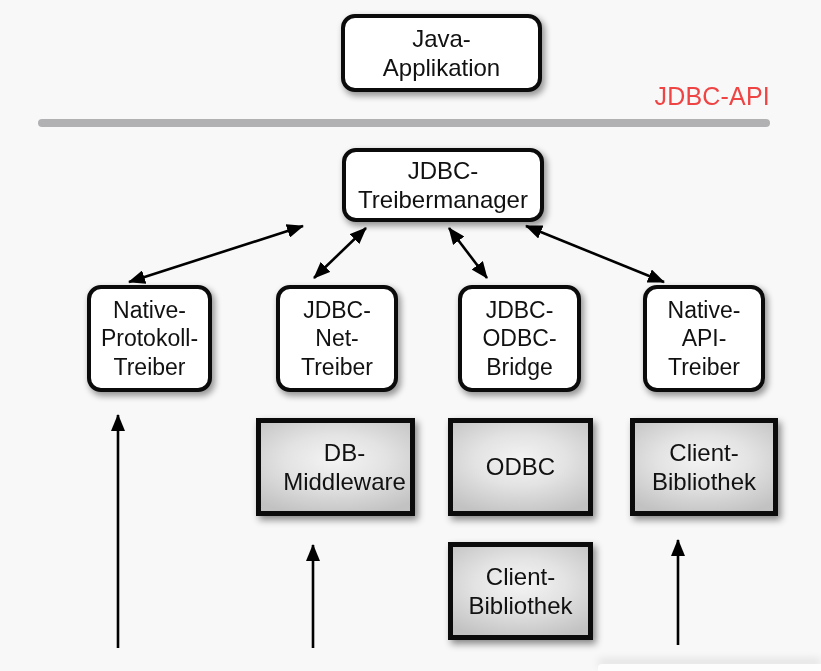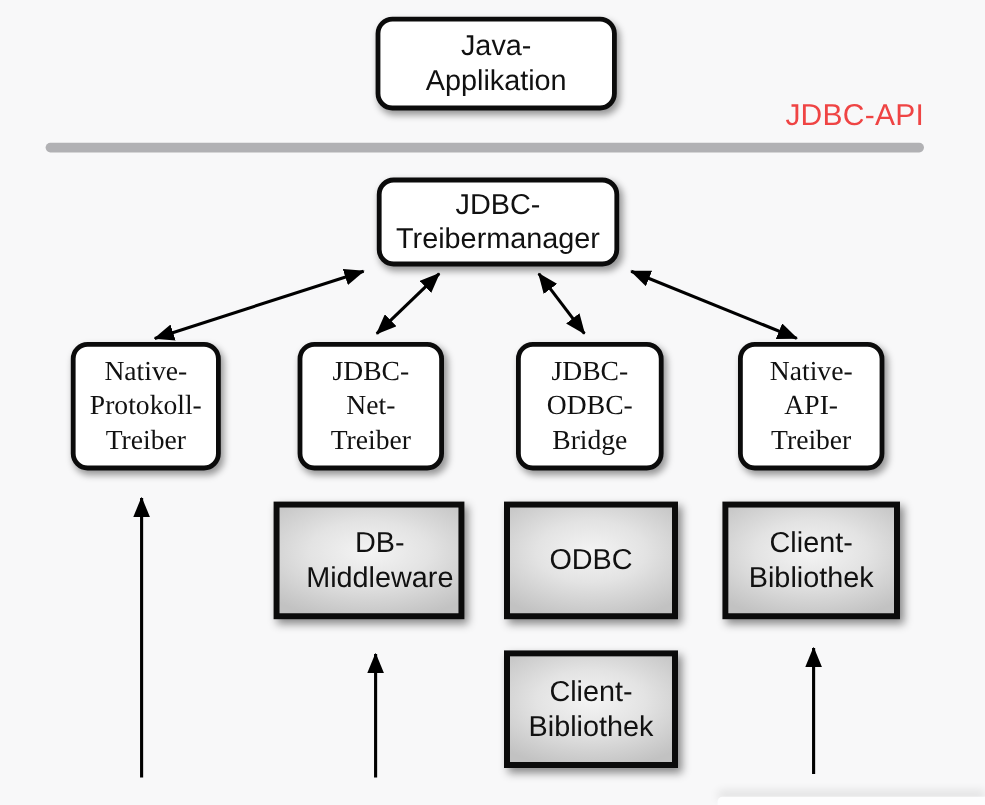--- a/index.html
+++ b/index.html
@@ -20,36 +20,37 @@
     pointer-events: none;
   }
   .node {
     position: absolute;
     display: flex; align-items: center; justify-content: center;
     text-align: center;
     white-space: pre-line;
     color: #111111;
     box-sizing: border-box;
     line-height: 1.22;
+    margin-left: 28px;
   }
   .node-white {
     background: #ffffff;
     border: 4.5px solid #0b0b0b;
     border-radius: 14px;
     box-shadow: 2.5px 3.5px 6px rgba(0,0,0,0.40);
     font-size: 24px;
   }
   .node-gray {
     background: radial-gradient(ellipse 75% 65% at 50% 42%, #f4f4f4 0%, #e3e3e3 45%, #c2c2c2 100%);
     border: 5px solid #0b0b0b;
     border-radius: 0;
     box-shadow: 3px 4px 7px rgba(0,0,0,0.45);
     font-size: 24px;
   }
-  .driver { font-size: 23px; font-family: Liberation Serif, serif; }
+  .driver { font-size: 23px; }
   .api-label {
     position: absolute;
     top: 82px; right: 51px;
     font-size: 25px;
     color: #ef4444;
     letter-spacing: 0.2px;
   }
   .divider {
     position: absolute;
     left: 38px; top: 119px;

